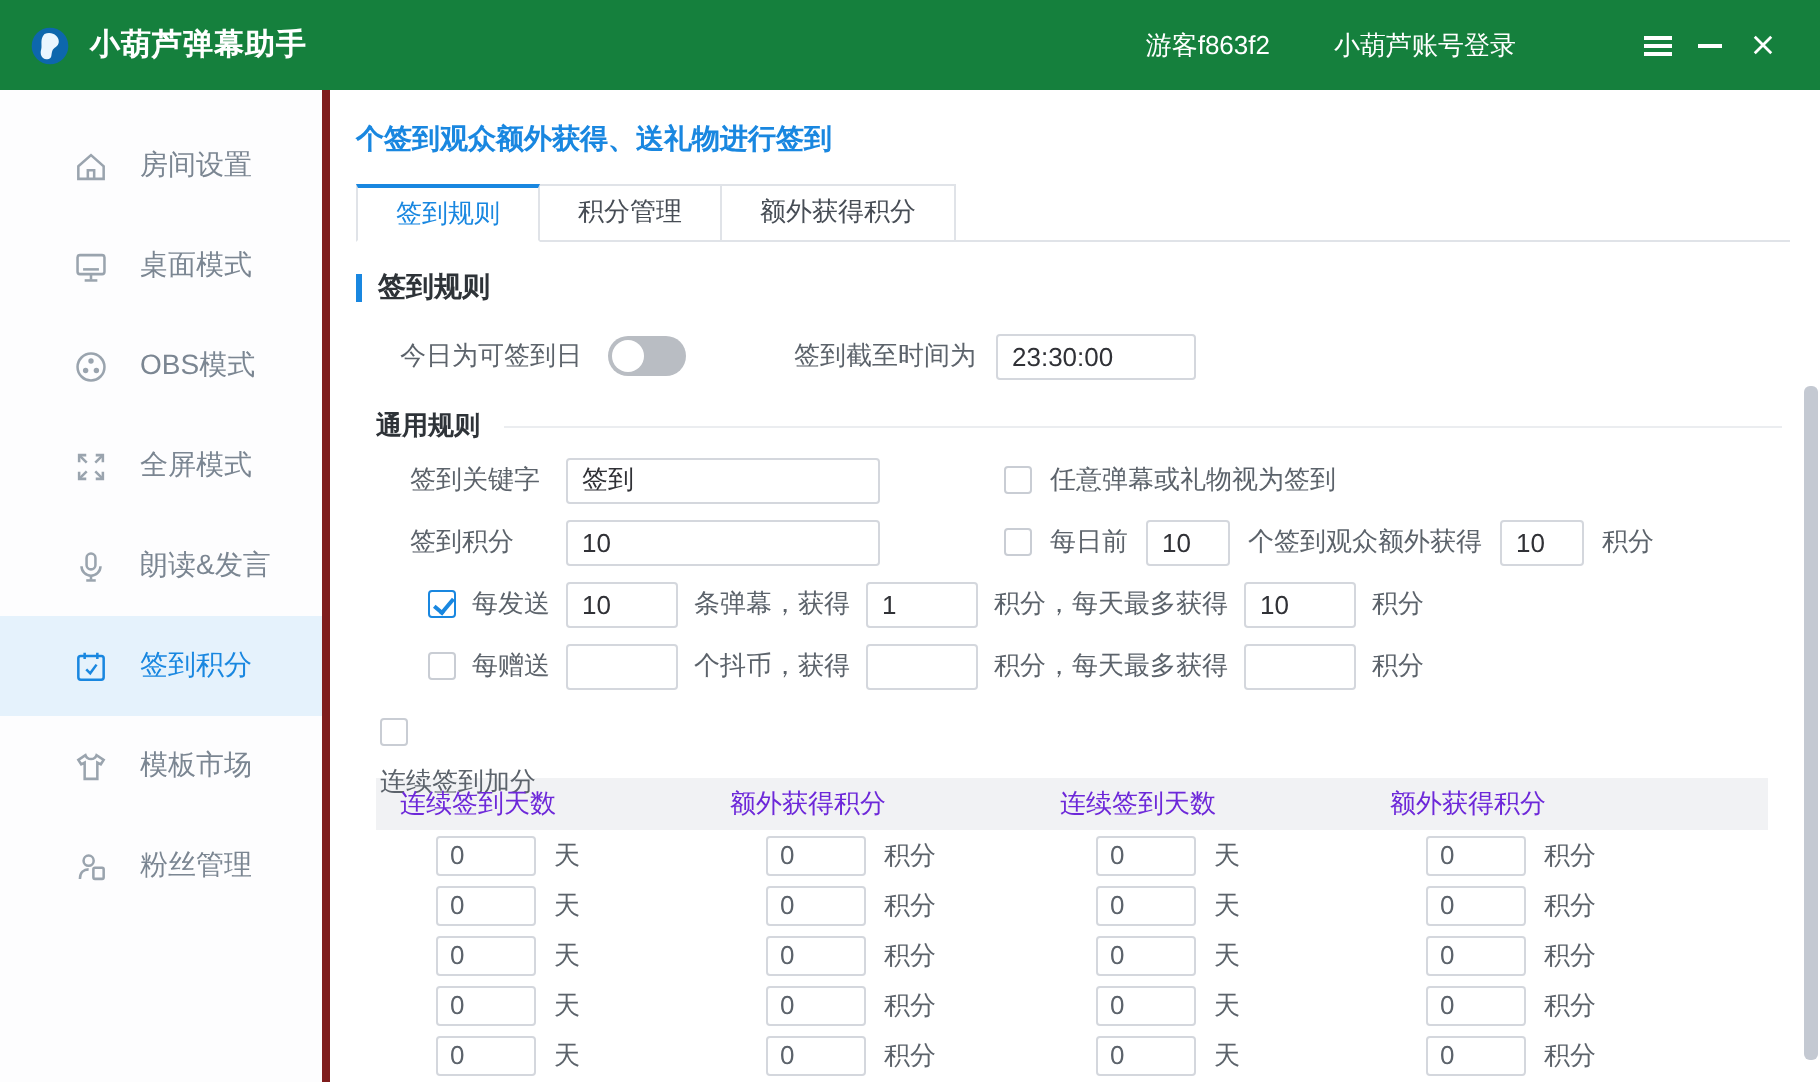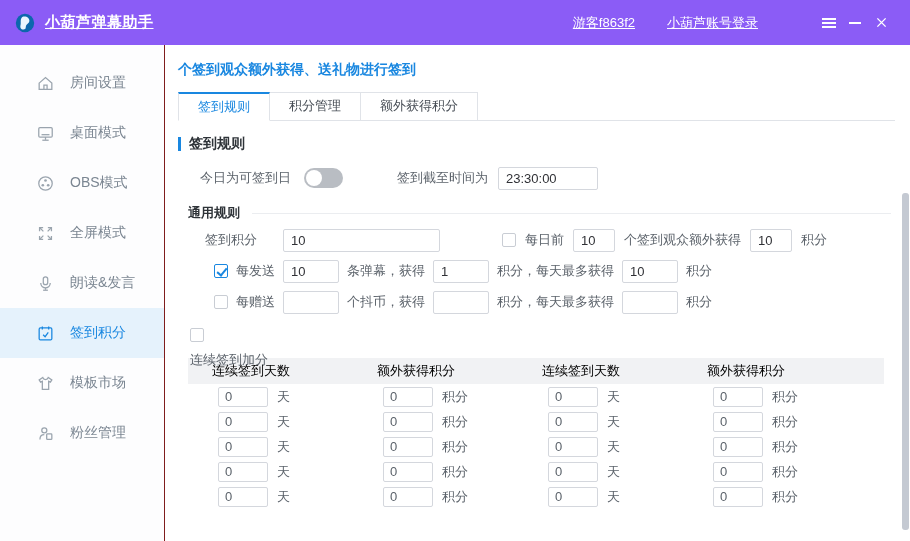--- a/index.html
+++ b/index.html
@@ -1,33 +1,33 @@
 <!DOCTYPE html>
 <html><head>
 <meta charset="utf-8">
 <style>
   * { margin:0; padding:0; box-sizing:border-box; }
   body { background:#e9eaee; font-family:"Liberation Sans","DejaVu Sans",sans-serif; }
   .window { width:910px; height:541px; position:relative; background:#fff; overflow:hidden; }
 
   
-  .titlebar { height:45px; background:#8b5cf6; display:flex; align-items:center; padding:0 16px 0 14px; color:#fff;text-decoration:underline; }
+  .titlebar { height:45px; background:#15803d; display:flex; align-items:center; padding:0 16px 0 14px; color:#fff; }
   .logo { width:22px; height:22px; margin-right:9px; flex:none; display:inline-flex; }
   .app-title { font-size:15px; font-weight:bold; letter-spacing:0.5px; }
   .tb-right { margin-left:auto; display:flex; align-items:center; font-size:13px;gap:32px; }
   .tb-user { cursor:pointer; }
   .tb-login { cursor:pointer; }
   .win-controls { display:flex; align-items:center; margin-left:26px; }
   .wc { width:26px; height:26px; display:inline-flex; align-items:center; justify-content:center; cursor:pointer; }
   .bar3 { width:14px; height:2px; background:#fff; box-shadow:0 -4px 0 #fff, 0 4px 0 #fff; display:block; }
   .bar1 { width:12px; height:2px; background:#fff; display:block; }
 
   
   .body { display:flex; height:496px; }
-  .sidebar { width:165px; background:#fdfdfe; border-right:1px solid #7f1d1d; padding-top:13px; flex:none; }
+  .sidebar { width:165px; background:#fdfdfe; border-right:4px solid #7f1d1d; padding-top:13px; flex:none; }
   .side-item { height:50px; display:flex; align-items:center; padding-left:36px; gap:15px; color:#7b8692; font-size:14px; cursor:pointer; }
   .sicon { width:19px; height:19px; color:#9aa4ae; flex:none; display:inline-flex; }
   .sicon svg { width:100%; height:100%; }
   .side-item.active { background:#e5f2fc; color:#1987e0; }
   .side-item.active .sicon { color:#1987e0; }
 
   .content { flex:1; position:relative; padding:16px 15px 0 13px; overflow:hidden; background:#fff; }
   .page-title { color:#1987e0; font-size:14px; font-weight:bold; }
 
   
@@ -63,21 +63,21 @@
   .cbx { width:14px; height:14px; border:1px solid #c9cdd4; border-radius:2px; background:#fff; display:inline-block; position:relative; cursor:pointer; flex:none; }
   .cbx.checked { border-color:#1987e0; }
   .cbx.checked::after { content:""; position:absolute; left:4px; top:1px; width:4px; height:8px; border:solid #1987e0; border-width:0 2px 2px 0; transform:rotate(40deg); }
 
   .streak-head { margin-top:13px; display:flex; align-items:flex-start; padding-left:12px; gap:9px; height:22px;flex-direction:column; }
   .streak-title { font-size:13px; color:#5c636b; flex:none; }
 
   
   .table { margin-left:10px; margin-top:8px; width:696px; }
   .thead { display:flex; background:#f1f2f4; height:26px; align-items:center; }
-  .th { width:165px; padding-left:24px; font-size:13px; color:#000000; flex:none; }
+  .th { width:165px; padding-left:12px; font-size:13px; color:#6d28d9; flex:none; }
   .trow { display:flex; align-items:center; height:25px; }
   .tcell { width:165px; padding-left:30px; display:flex; align-items:center; gap:9px; flex:none; }
   .tin { width:50px; height:20px; border:1px solid #d4d7dd; border-radius:2px; padding:0 6px; font-size:13px; color:#5c636b; font-family:inherit; outline:none; }
   .tunit { font-size:13px; color:#5c636b; }
 
   .scrollbar { position:absolute; right:1px; top:193px; width:7px; height:337px; background:#c4c9d2; border-radius:3px; cursor:pointer; }
 </style>
 </head>
 <body>
 
@@ -218,20 +218,28 @@
           </span>
         <span class="lbl deadline-lbl">签到截至时间为</span>
         <input class="inp w-time" value="23:30:00" style="">
       </div>
 
       <div class="group-head">
         <span class="gtitle">通用规则</span>
         <span class="hline"></span>
       </div>
 
+      <div class="rule-row">
+        <div class="left-pair">
+          <span class="lbl">签到关键字</span>
+          <input class="inp w-main" value="签到" style="">
+        </div>
+        <span class="cbx"></span>
+        <span class="rlbl">任意弹幕或礼物视为签到</span>
+      </div>
 
       <div class="rule-row">
         <div class="left-pair">
           <span class="lbl">签到积分</span>
           <input class="inp w-main" value="10" style="">
         </div>
         <span class="cbx"></span>
         <span class="rlbl">每日前</span>
         <input class="inp w-sm" value="10" style="">
         <span class="rlbl">个签到观众额外获得</span>

